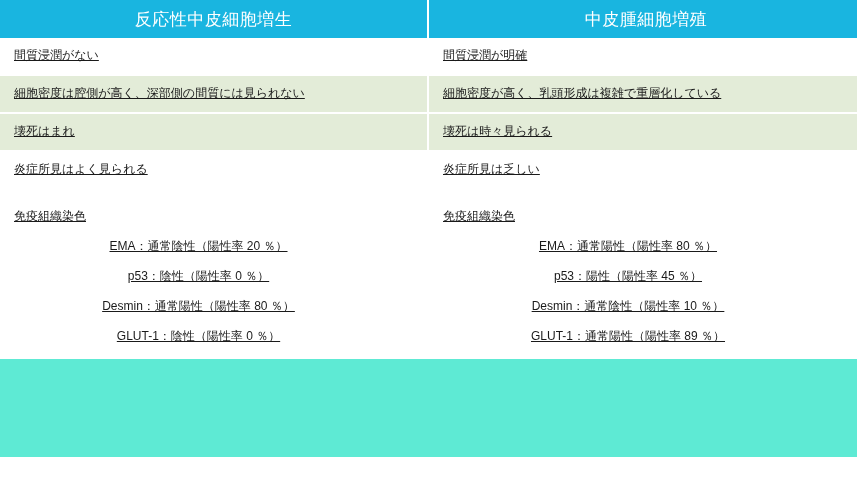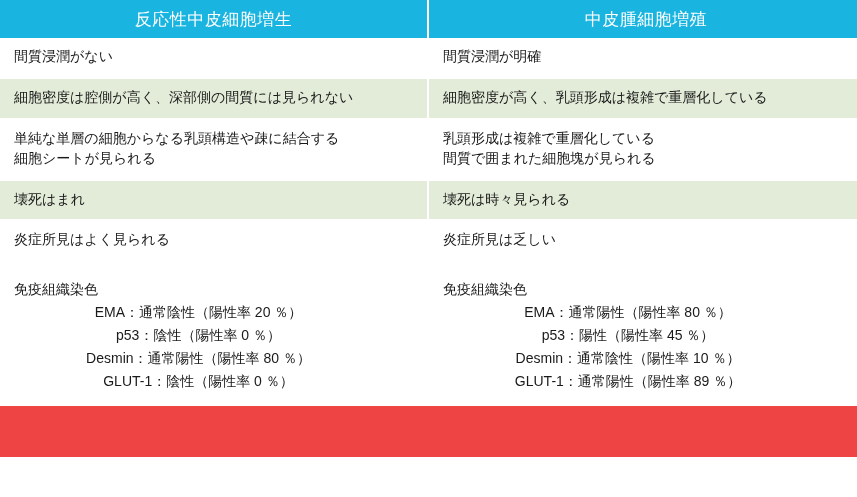--- a/index.html
+++ b/index.html
@@ -7,21 +7,21 @@
     padding: 0;
     background: #ffffff;
   }
   body {
     font-family: "Liberation Sans", sans-serif;
   }
   .table-wrap {
     width: 857px;
     height: 457px;
     box-sizing: border-box;
-    background: #ef4444;
+    background: #5eead4;
     position: relative;
     overflow: hidden;
   }
   table.compare {
     width: 857px;
     border-collapse: collapse;
     table-layout: fixed;
   }
   table.compare col.c1 { width: 428px; }
   table.compare col.c2 { width: 429px; }
@@ -33,27 +33,28 @@
     font-weight: normal;
     text-align: center;
     height: 38px;
     padding: 0 6px;
     border-right: 2px solid #ffffff;
     letter-spacing: 0.5px;
   }
   thead th:last-child { border-right: none; padding-left: 12px; }
 
   tbody td {
-    font-size: 14px;
+    font-size: 12px;
     color: #1a1a1a;
     vertical-align: middle;
     padding: 9px 14px 10px 14px;
     border-right: 2px solid #ffffff;
     border-bottom: 2px solid #ffffff;
     line-height: 1.42;
+    text-decoration: underline;
   }
   tbody td:last-child { border-right: none; }
 
   tbody tr.band-a td { background: #ffffff; }
   tbody tr.band-b td { background: #e3ecd8; }
 
   tbody tr.band-a td { border-bottom: 2px solid #ffffff; }
 
   .cell-line { display: block; white-space: pre; }
 
@@ -65,21 +66,21 @@
     display: block;
     margin-bottom: 2px;
   }
   .stain-list {
     display: block;
     text-align: center;
     padding-right: 30px;
   }
   .stain-item {
     display: block;
-    margin-top: 3px;
+    margin-top: 13px;
     white-space: pre;
     text-align: center;
   }
 
   
   .table-wrap::after {
     content: "";
     position: absolute;
     left: 0; top: 0; right: 0; bottom: 0;
     pointer-events: none;
@@ -113,30 +114,20 @@
 
       <tr class="band-b">
         <td>
           <span class="cell-line">細胞密度は腔側が高く、深部側の間質には見られない</span>
         </td>
         <td>
           <span class="cell-line">細胞密度が高く、乳頭形成は複雑で重層化している</span>
         </td>
       </tr>
 
-      <tr class="band-a">
-        <td>
-          <span class="cell-line">単純な単層の細胞からなる乳頭構造や疎に結合する</span>
-          <span class="cell-line">細胞シートが見られる</span>
-        </td>
-        <td>
-          <span class="cell-line">乳頭形成は複雑で重層化している</span>
-          <span class="cell-line">間質で囲まれた細胞塊が見られる</span>
-        </td>
-      </tr>
 
       <tr class="band-b">
         <td>
           <span class="cell-line">壊死はまれ</span>
         </td>
         <td>
           <span class="cell-line">壊死は時々見られる</span>
         </td>
       </tr>
 

